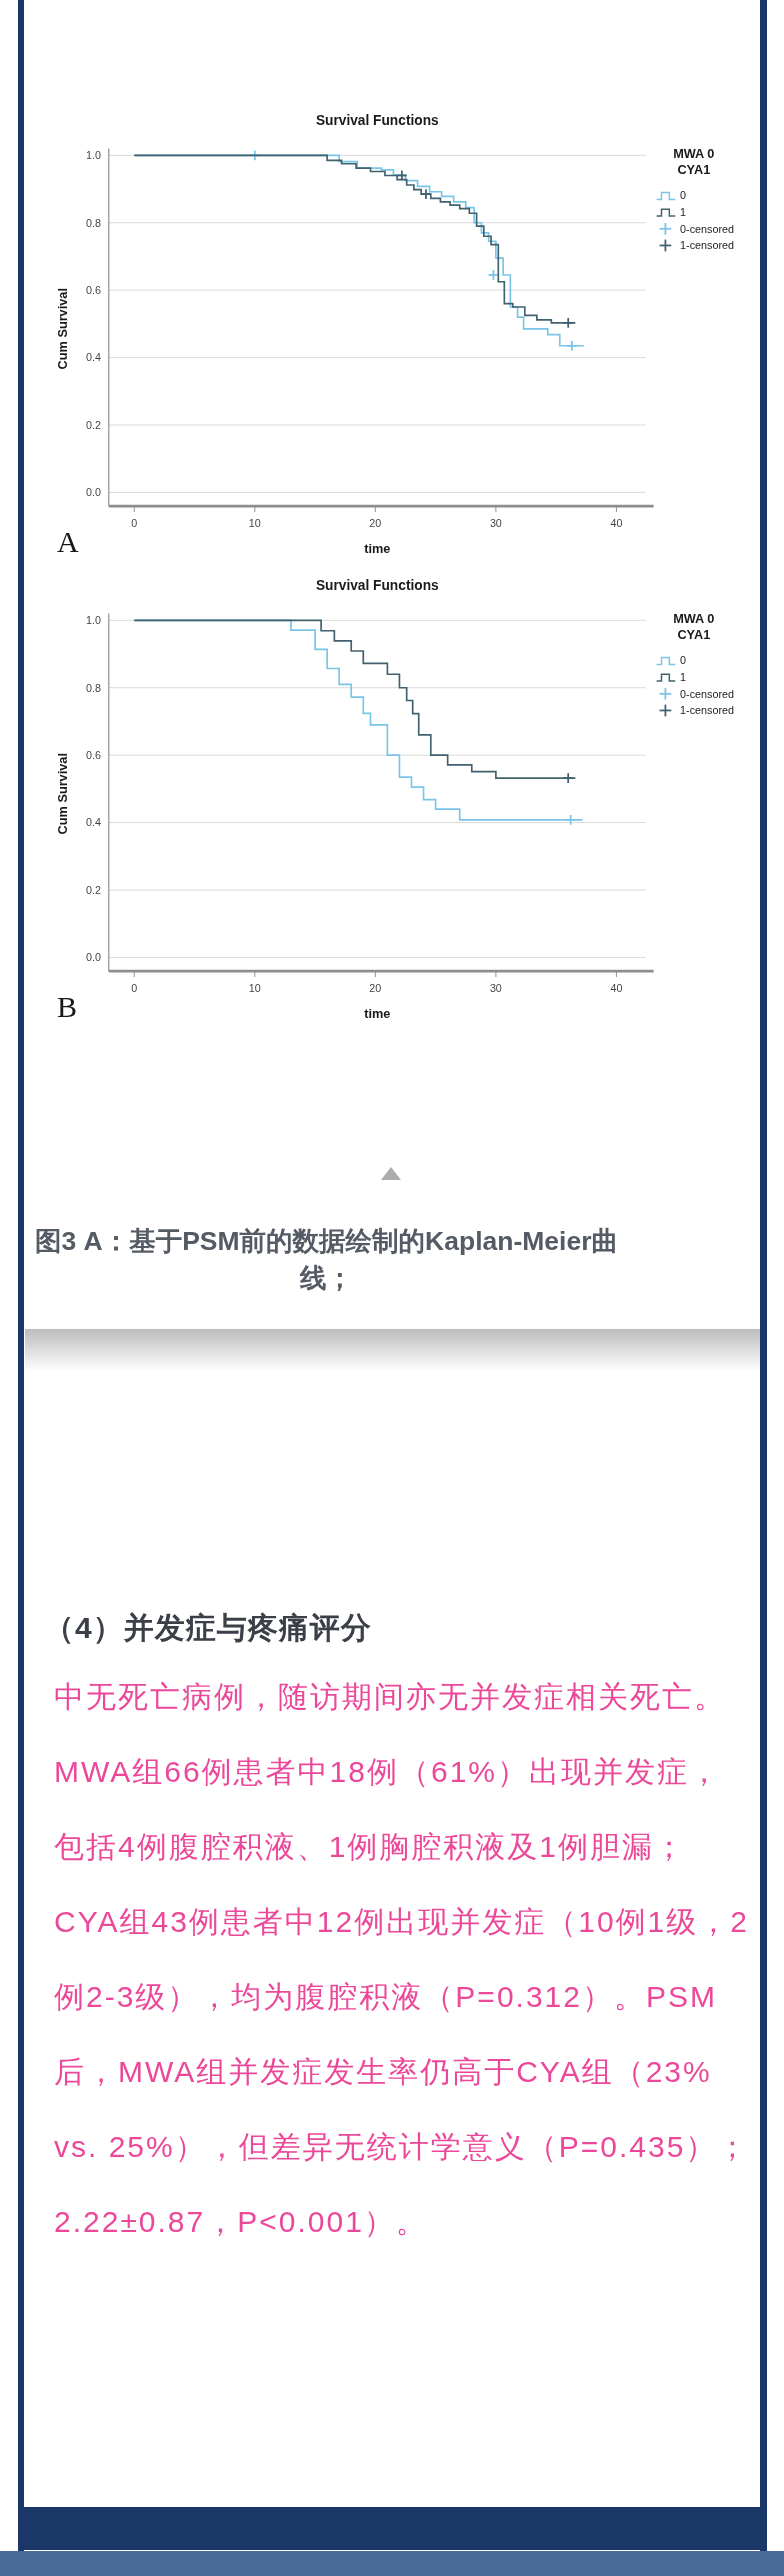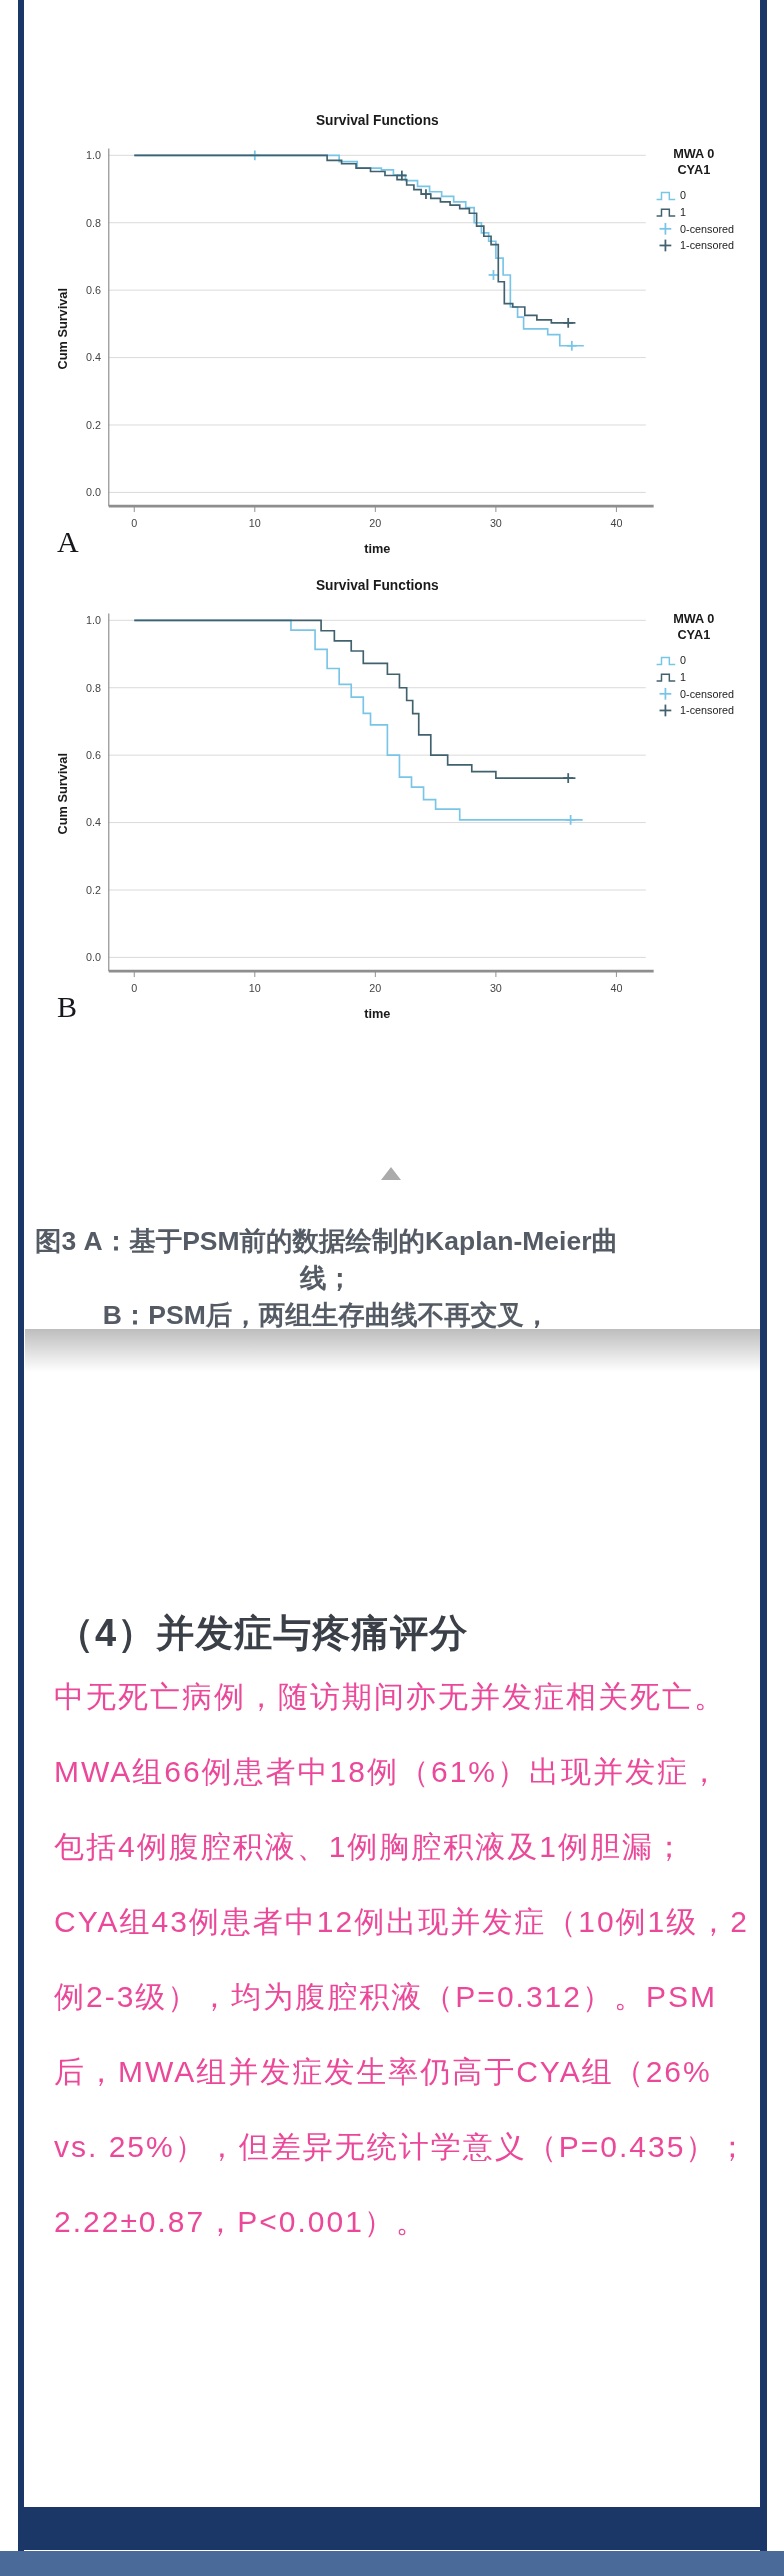--- a/index.html
+++ b/index.html
@@ -15,21 +15,21 @@
   .panel-label{position:absolute;left:57px;font-family:"Liberation Serif","DejaVu Serif",serif;
       font-size:30px;color:#16181c;}
   #panelA{top:525px;}
   #panelB{top:990px;}
   .triangle-up{position:absolute;left:381px;top:1167px;width:0;height:0;
       border-left:10.8px solid transparent;border-right:10.8px solid transparent;
       border-bottom:13.7px solid #ababab;}
   .caption{position:absolute;left:24.5px;top:1223px;width:604px;text-align:center;
       font-weight:bold;font-size:26.5px;line-height:37px;color:#555b65;}
   .divider{position:absolute;left:24.5px;top:1329px;width:735px;height:43px;}
-  .heading{position:absolute;left:56px;top:1608px;font-size:38px;font-weight:bold;
+  .heading{position:absolute;left:44px;top:1608px;font-size:30px;font-weight:bold;
       color:#3b4048;letter-spacing:1px;}
   .paragraph{position:absolute;left:54px;top:1659px;width:691px;font-size:30px;
       color:#ec4899;letter-spacing:2px;}
   .paragraph .pline{height:75px;line-height:75px;white-space:nowrap;}
   .footer-band{position:absolute;left:17.6px;top:2507px;width:749px;height:43px;}
   .footer-strip{position:absolute;left:0;top:2551px;width:784px;height:25.5px;}
   svg text{font-family:"Liberation Sans","DejaVu Sans",sans-serif;}
 </style>
 </head>
 <body>
@@ -142,34 +142,33 @@
       <line x1="633" x2="645" y1="177" y2="177" stroke="#41616e" stroke-width="1.8"></line>
       <line x1="639" x2="639" y1="171" y2="183" stroke="#41616e" stroke-width="1.8"></line>
       <text x="654" y="181" font-size="11" fill="#222222">1-censored</text>
     </svg>
   <div id="panelB" class="panel-label">B</div>
 
   <div class="triangle-up" style="border-bottom-color: rgb(171, 171, 171);"></div>
 
   <div class="caption">
     <div>图3 A：基于PSM前的数据绘制的Kaplan-Meier曲线；</div>
-    <div>B：PSM后，两组生存曲线不再交叉，</div>
   </div>
 
   <div class="divider" style="background: linear-gradient(rgb(189, 189, 189), rgba(255, 255, 255, 0));"></div>
 
   <div class="heading">（4）并发症与疼痛评分</div>
 
   <div class="paragraph">
     <div class="pline">中无死亡病例，随访期间亦无并发症相关死亡。</div>
     <div class="pline">MWA组66例患者中18例（61%）出现并发症，</div>
     <div class="pline">包括4例腹腔积液、1例胸腔积液及1例胆漏；</div>
     <div class="pline">CYA组43例患者中12例出现并发症（10例1级，2</div>
     <div class="pline">例2-3级），均为腹腔积液（P=0.312）。PSM</div>
-    <div class="pline">后，MWA组并发症发生率仍高于CYA组（26%</div>
+    <div class="pline">后，MWA组并发症发生率仍高于CYA组（23%</div>
     <div class="pline">vs. 25%），但差异无统计学意义（P=0.435）；</div>
     <div class="pline">2.22±0.87，P&lt;0.001）。</div>
   </div>
 
   <div class="footer-band" style="background: rgb(27, 55, 103);"></div>
   <div class="footer-strip" style="background: rgb(74, 106, 153);"></div>
 
 </div>
 
 

